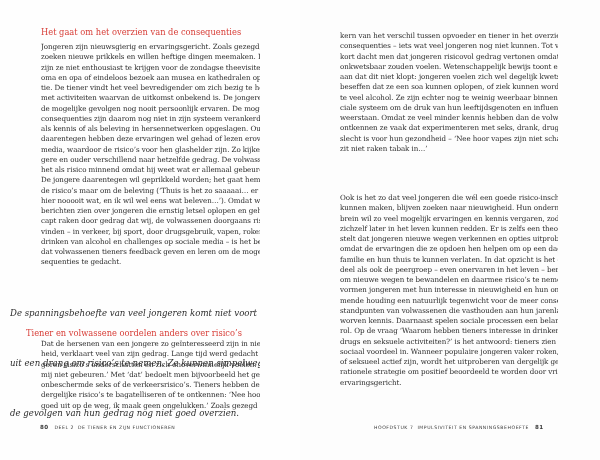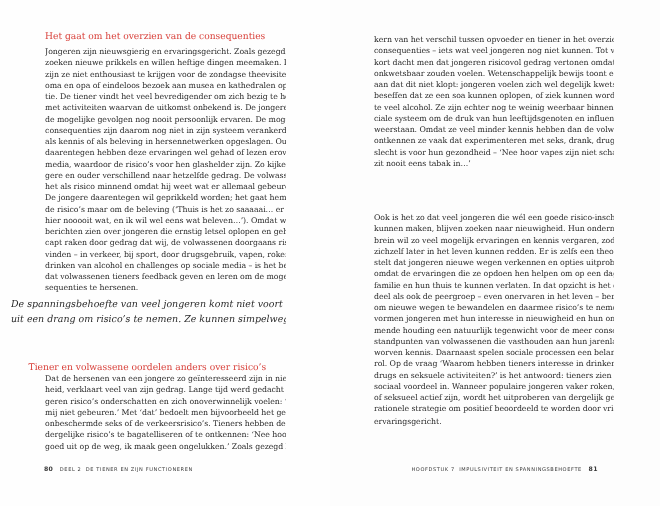--- a/index.html
+++ b/index.html
@@ -12,21 +12,21 @@
   .page { position: absolute; top: 0; height: 460px; width: 300px; background: #fefefe; }
   .page.left { left: 0; }
   .page.right { left: 300px; background: #fdfdfd; }
   .col { position: absolute; font-size: 7.1px; line-height: 10.25px; letter-spacing: -0.05px; }
   .left .col { left: 41px; width: 219px; }
   .right .col { left: 40px; width: 218px; }
   .line { display: block; white-space: nowrap; text-align: justify; text-align-last: justify; height: 10.25px; overflow: hidden; }
   .line.last { text-align-last: left; }
   h2 { margin: 0; font-weight: normal; color: #d8403a; font-size: 8.3px; line-height: 12px; white-space: nowrap; position: absolute; }
   .quote { position: absolute; left: 10px; width: 250px; font-style: italic; color: #2b2b2b; font-size: 8.6px; line-height: 14.2px; }
-  .quote .line { height: 14.2px; text-align: left; text-align-last: left; }
+  .quote .line { height: 14.2px; text-align: left; text-align-last: left; margin-top: 36px; }
   .footer { position: absolute; top: 424px; font-family: "DejaVu Sans", "Liberation Sans", sans-serif; font-size: 4.6px; letter-spacing: 0.55px; color: #3a3a3a; white-space: nowrap; text-transform: uppercase; }
   .footer .pn { font-weight: bold; font-size: 5.6px; letter-spacing: 0.3px; margin: 0 4px; }
 </style>
 </head>
 <body>
 
 <div class="page left">
   <h2 style="left: 41px; top: 26px; color: rgb(216, 64, 58);">Het gaat om het overzien van de consequenties</h2>
   <div class="col" style="top:42px;" id="lp1">
       <span class="line">Jongeren zijn nieuwsgierig en ervaringsgericht. Zoals gezegd, ze</span>
@@ -43,25 +43,26 @@
       <span class="line">gere en ouder verschillend naar hetzelfde gedrag. De volwassene ziet</span>
       <span class="line">het als risico minnend omdat hij weet wat er allemaal gebeuren kan.</span>
       <span class="line">De jongere daarentegen wil geprikkeld worden; het gaat hem niet om</span>
       <span class="line">de risico’s maar om de beleving (‘Thuis is het zo saaaaai… er gebeurt</span>
       <span class="line">hier nooooit wat, en ik wil wel eens wat beleven…’). Omdat we elk jaar</span>
       <span class="line">berichten zien over jongeren die ernstig letsel oplopen en gehandi-</span>
       <span class="line">capt raken door gedrag dat wij, de volwassenen doorgaans risicovol</span>
       <span class="line">vinden – in verkeer, bij sport, door drugsgebruik, vapen, roken, het</span>
       <span class="line">drinken van alcohol en challenges op sociale media – is het belangrijk</span>
       <span class="line">dat volwassenen tieners feedback geven en leren om de mogelijke con-</span>
-      <span class="line last">sequenties te hersenen.</span>
+      <span class="line last">sequenties te gedacht.</span>
     </div>
   <div class="quote" style="top:270px;" id="lq">
       <span class="line">De spanningsbehoefte van veel jongeren komt niet voort</span>
       <span class="line">uit een drang om risico’s te nemen. Ze kunnen simpelweg</span>
+      <span class="line last">de gevolgen van hun gedrag nog niet goed overzien.</span>
     </div>
   <h2 style="left: 26px; top: 327px; color: rgb(216, 64, 58);">Tiener en volwassene oordelen anders over risico’s</h2>
   <div class="col" style="top:339px;" id="lp2">
       <span class="line">Dat de hersenen van een jongere zo geïnteresseerd zijn in nieuwig-</span>
       <span class="line">heid, verklaart veel van zijn gedrag. Lange tijd werd gedacht dat jon-</span>
       <span class="line">geren risico’s onderschatten en zich onoverwinnelijk voelen: ‘Dat zal</span>
       <span class="line">mij niet gebeuren.’ Met ‘dat’ bedoelt men bijvoorbeeld het gevaar van</span>
       <span class="line">onbeschermde seks of de verkeersrisico’s. Tieners hebben de neiging</span>
       <span class="line">dergelijke risico’s te bagatelliseren of te ontkennen: ‘Nee hoor, ik kijk</span>
       <span class="line">goed uit op de weg, ik maak geen ongelukken.’ Zoals gezegd ligt de</span>
@@ -79,21 +80,21 @@
       <span class="line">consequenties – iets wat veel jongeren nog niet kunnen. Tot voor</span>
       <span class="line">kort dacht men dat jongeren risicovol gedrag vertonen omdat ze zich</span>
       <span class="line">onkwetsbaar zouden voelen. Wetenschappelijk bewijs toont echter</span>
       <span class="line">aan dat dit niet klopt: jongeren voelen zich wel degelijk kwetsbaar. Ze</span>
       <span class="line">beseffen dat ze een soa kunnen oplopen, of ziek kunnen worden van</span>
       <span class="line">te veel alcohol. Ze zijn echter nog te weinig weerbaar binnen hun so-</span>
       <span class="line">ciale systeem om de druk van hun leeftijdsgenoten en influencers te</span>
       <span class="line">weerstaan. Omdat ze veel minder kennis hebben dan de volwassenen</span>
       <span class="line">ontkennen ze vaak dat experimenteren met seks, drank, drugs of tabak</span>
       <span class="line">slecht is voor hun gezondheid – ‘Nee hoor vapes zijn niet schadelijk; er</span>
-      <span class="line last">zit nooit eens tabak in…’</span>
+      <span class="line last">zit niet raken tabak in…’</span>
     </div>
   <div class="col" style="top:193px;" id="rp2">
       <span class="line">Ook is het zo dat veel jongeren die wél een goede risico-inschatting</span>
       <span class="line">kunnen maken, blijven zoeken naar nieuwigheid. Hun ondernemende</span>
       <span class="line">brein wil zo veel mogelijk ervaringen en kennis vergaren, zodat ze</span>
       <span class="line">zichzelf later in het leven kunnen redden. Er is zelfs een theorie die</span>
       <span class="line">stelt dat jongeren nieuwe wegen verkennen en opties uitproberen</span>
       <span class="line">omdat de ervaringen die ze opdoen hen helpen om op een dag hun</span>
       <span class="line">familie en hun thuis te kunnen verlaten. In dat opzicht is het een voor-</span>
       <span class="line">deel als ook de peergroep – even onervaren in het leven – bereid is</span>

